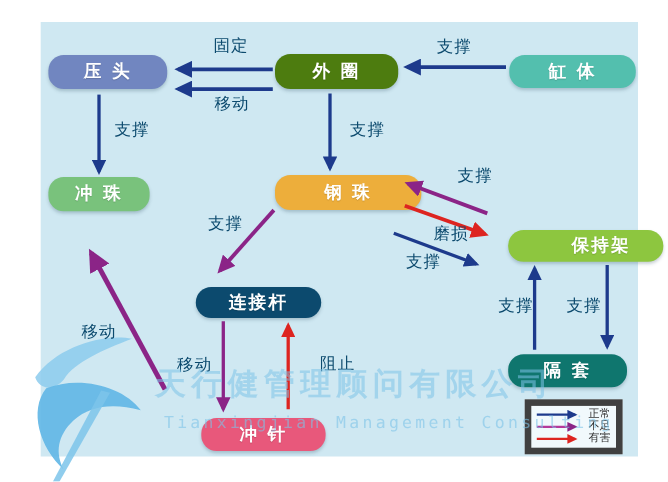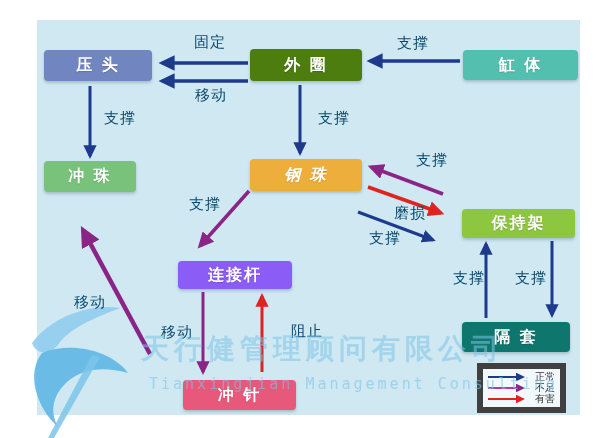--- a/index.html
+++ b/index.html
@@ -1,21 +1,21 @@
 <!DOCTYPE html>
 <html><head>
 <meta charset="utf-8">
 <style>
   html,body{margin:0;padding:0;background:#ffffff;}
   body{font-family:"DejaVu Sans","Liberation Sans",sans-serif;}
   #page{position:relative;width:607px;height:438px;background:#ffffff;overflow:hidden;}
   #canvas{position:absolute;left:37px;top:20px;width:543px;height:395px;background:#cfe8f2;z-index:1;}
   #logo{position:absolute;left:20px;top:295px;width:170px;height:143px;z-index:2;}
   #arrow-layer{position:absolute;left:0;top:0;width:607px;height:438px;z-index:4;pointer-events:none;}
-  .node{position:absolute;z-index:3;border-radius:4px;display:flex;align-items:center;justify-content:center;
+  .node{position:absolute;z-index:3;border-radius:14px;display:flex;align-items:center;justify-content:center;
         color:#ffffff;font-weight:bold;font-size:16px;letter-spacing:2px;
         box-shadow:0 2px 3px rgba(40,70,90,0.25);text-shadow:0 1px 1px rgba(0,0,0,0.15);}
   .edge-label{position:absolute;z-index:5;transform:translate(-50%,-50%);font-size:15px;color:#0c4a6e;
         white-space:nowrap;letter-spacing:1px;}
   #legend{position:absolute;left:477px;top:363px;width:89px;height:50px;z-index:6;
         border:6px solid #404040;background:rgba(248,252,254,0.82);box-sizing:border-box;
         display:flex;flex-direction:column;justify-content:space-around;padding:2px 4px;}
   .legend-row{display:flex;align-items:center;gap:6px;height:13px;}
   .legend-row svg{flex:0 0 auto;}
   .legend-label{font-size:10px;color:#333;line-height:1;}
@@ -35,23 +35,23 @@
     <path d="M12,48 C32,20 74,8 100,13 C74,23 48,34 38,50 C28,62 15,58 12,48 Z" fill="#8ccbed" opacity="0.85"></path>
     <path d="M22,58 C52,46 92,56 108,78 C82,71 62,74 47,87 C32,101 30,117 38,132 C16,112 6,78 22,58 Z" fill="#5fb6e6" opacity="0.9"></path>
     <path d="M80,62 L34,143 L28,143 L72,60 Z" fill="#7cc4ea" opacity="0.85"></path>
   </svg>
 
   <div id="nodes">
       <div class="node" style="left: 44px; top: 50px; width: 108px; height: 31px; background: rgb(113, 134, 192);">压 头</div>
       <div class="node" style="left: 250px; top: 49px; width: 112px; height: 32px; background: #4d7c0f;">外 圈</div>
       <div class="node" style="left: 463px; top: 50px; width: 115px; height: 30px; background: rgb(83, 191, 174);">缸 体</div>
       <div class="node" style="left: 44px; top: 161px; width: 92px; height: 31px; background: rgb(121, 194, 124);">冲 珠</div>
-      <div class="node" style="left: 250px; top: 159px; width: 112px; height: 32px; background: rgb(237, 174, 59); font-style: italic;">钢 珠</div>
-      <div class="node" style="left: 462px; top: 209px; width: 113px; height: 29px; background: rgb(141, 198, 63);">保持架</div>
-      <div class="node" style="left: 178px; top: 261px; width: 114px; height: 28px; background: #8b5cf6;">连接杆</div>
+      <div class="node" style="left: 250px; top: 159px; width: 133px; height: 32px; background: rgb(237, 174, 59);">钢 珠</div>
+      <div class="node" style="left: 462px; top: 209px; width: 113px; height: 29px; background: rgb(141, 198, 63); padding-left: 28px;">保持架</div>
+      <div class="node" style="left: 178px; top: 261px; width: 114px; height: 28px; background: #0c4a6e;">连接杆</div>
       <div class="node" style="left: 462px; top: 322px; width: 108px; height: 30px; background: #0f766e;">隔 套</div>
       <div class="node" style="left: 183px; top: 380px; width: 113px; height: 30px; background: rgb(232, 88, 123);">冲 针</div>
     </div>
 
   <svg id="arrow-layer" viewBox="0 0 607 438">
       <defs>
         <marker id="head-normal" markerWidth="5" markerHeight="4.4" refX="3.6" refY="2.2" orient="auto" markerUnits="strokeWidth">
           <path d="M0,0 L4.6,2.2 L0,4.4 Z" fill="#1d3a8c"></path>
         </marker>
         <marker id="head-insufficient" markerWidth="5" markerHeight="4.4" refX="3.6" refY="2.2" orient="auto" markerUnits="strokeWidth">

